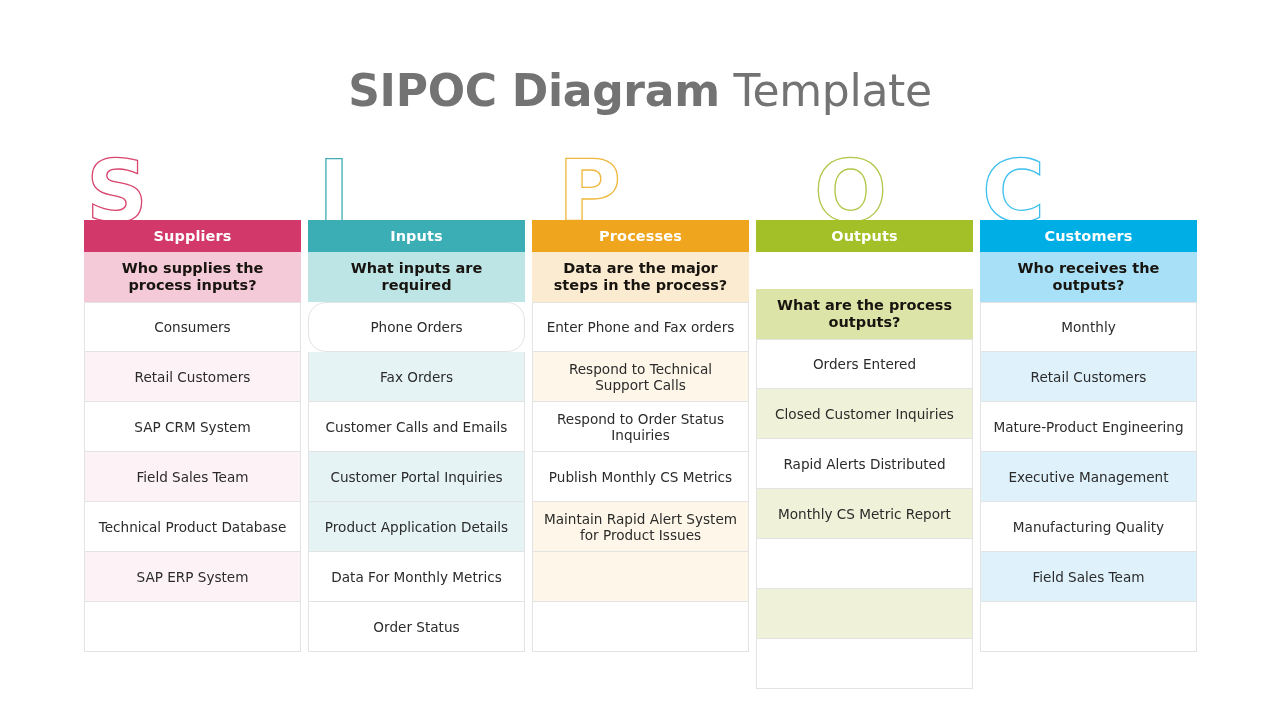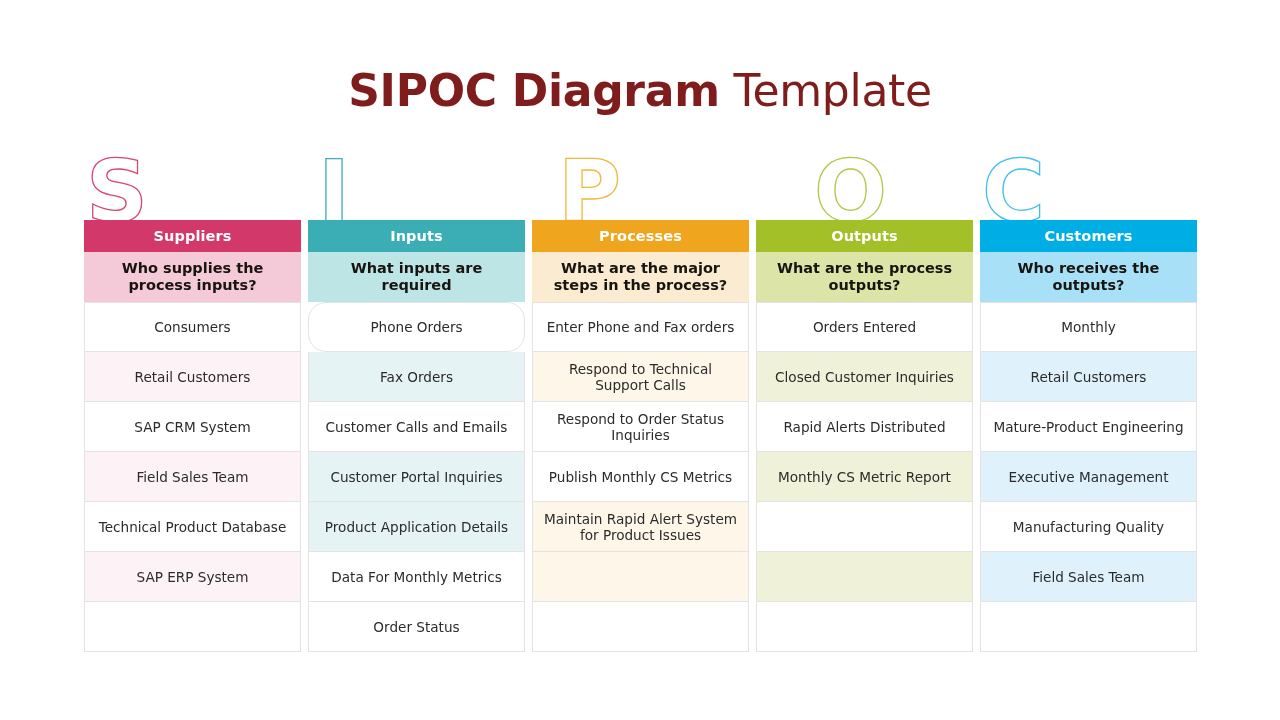--- a/index.html
+++ b/index.html
@@ -19,21 +19,21 @@
   }
 
   
   #title {
     position: absolute;
     left: 0; top: 62px;
     width: 1280px;
     text-align: center;
     font-size: 44px;
     line-height: 58px;
-    color: #7f1d1d;
+    color: #737373;
     letter-spacing: -0.3px;
     white-space: nowrap;
   }
   #title .t-bold { font-weight: 700; }
   #title .t-light { font-weight: 400; }
 
   
   #board {
     position: absolute;
     left: 84px;
@@ -159,36 +159,36 @@
         <div class="cell" style="background: rgb(229, 243, 244);">Product Application Details</div>
         <div class="cell" style="background: rgb(255, 255, 255);">Data For Monthly Metrics</div>
         <div class="cell" style="background: rgb(255, 255, 255);">Order Status</div>
       </div>
     </div>
 
     <div class="col c2">
       <div class="ghost g2" style="-webkit-text-stroke: 1.3px rgb(239, 184, 63); color: transparent;">P</div>
       <div class="stack">
         <div class="hdr" style="background: rgb(240, 165, 30);">Processes</div>
-        <div class="sub" style="background: rgb(251, 235, 209);">What are the major steps in the process?</div>
+        <div class="sub" style="background: rgb(251, 235, 209);">Data are the major steps in the process?</div>
         <div class="cell first" style="background: rgb(255, 255, 255);">Enter Phone and Fax orders</div>
         <div class="cell" style="background: rgb(253, 246, 233);">Respond to Technical Support Calls</div>
         <div class="cell" style="background: rgb(255, 255, 255);">Respond to Order Status Inquiries</div>
         <div class="cell" style="background: rgb(255, 255, 255);">Publish Monthly CS Metrics</div>
         <div class="cell" style="background: rgb(253, 246, 233);">Maintain Rapid Alert System for Product Issues</div>
         <div class="cell" style="background: rgb(253, 246, 233);"></div>
         <div class="cell" style="background: rgb(255, 255, 255);"></div>
       </div>
     </div>
 
     <div class="col c3">
       <div class="ghost g3" style="-webkit-text-stroke: 1.3px rgb(178, 199, 74); color: transparent;">O</div>
       <div class="stack">
         <div class="hdr" style="background: rgb(163, 192, 40);">Outputs</div>
-        <div class="sub" style="background: rgb(220, 229, 167);">What are the process outputs?</div>
+        <div class="sub" style="background: rgb(220, 229, 167); margin-top: 37px;">What are the process outputs?</div>
         <div class="cell first" style="background: rgb(255, 255, 255);">Orders Entered</div>
         <div class="cell" style="background: rgb(239, 242, 216);">Closed Customer Inquiries</div>
         <div class="cell" style="background: rgb(255, 255, 255);">Rapid Alerts Distributed</div>
         <div class="cell" style="background: rgb(239, 242, 216);">Monthly CS Metric Report</div>
         <div class="cell" style="background: rgb(255, 255, 255);"></div>
         <div class="cell" style="background: rgb(239, 242, 216);"></div>
         <div class="cell" style="background: rgb(255, 255, 255);"></div>
       </div>
     </div>
 

